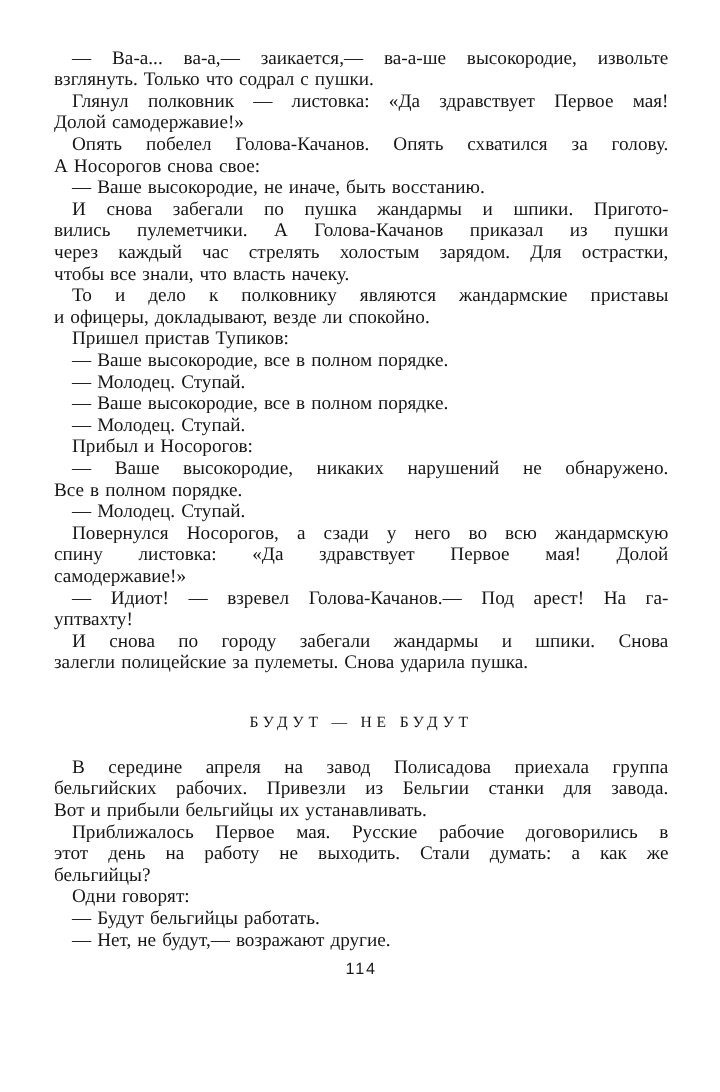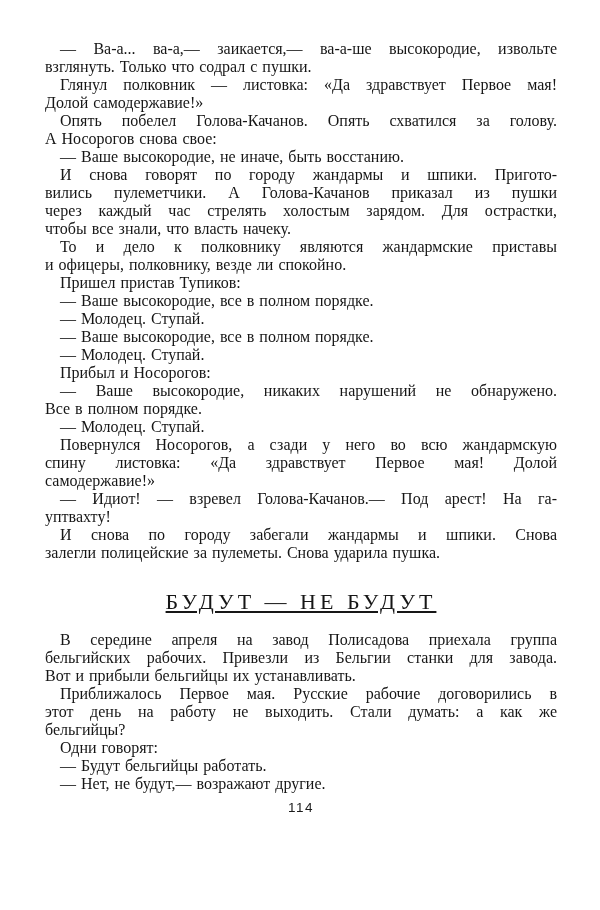--- a/index.html
+++ b/index.html
@@ -29,26 +29,25 @@
   }
   .ln.j {
     text-align: justify;
     text-align-last: justify;
   }
   .ln.f { text-indent: 15px; }
   .chapter-heading {
     margin: 30px 0 19px 0;
     padding: 0;
     text-align: center;
-    font-size: 22px;
+    font-size: 13px;
     font-weight: 400;
     letter-spacing: 4px;
     line-height: 20px;
     color: #161616;
-    text-decoration: underline;
   }
   .page-number {
     margin-top: 7px;
     width: 512px;
     text-align: center;
     font-family: "Liberation Sans", "DejaVu Sans", sans-serif;
     font-size: 13.5px;
     font-weight: 400;
     letter-spacing: 1.5px;
     color: #1a1a1a;
@@ -69,28 +68,28 @@
       <span class="ln" style="display:block">Долой самодержавие!»</span>
     </p>
     <p class="para">
       <span class="ln j f" style="display:block">Опять побелел Голова-Качанов. Опять схватился за голову.</span>
       <span class="ln" style="display:block">А Носорогов снова свое:</span>
     </p>
     <p class="para">
       <span class="ln f" style="display:block">— Ваше высокородие, не иначе, быть восстанию.</span>
     </p>
     <p class="para">
-      <span class="ln j f" style="display:block">И снова говорят по городу жандармы и шпики. Пригото-</span>
+      <span class="ln j f" style="display:block">И снова забегали по пушка жандармы и шпики. Пригото-</span>
       <span class="ln j" style="display:block">вились пулеметчики. А Голова-Качанов приказал из пушки</span>
       <span class="ln j" style="display:block">через каждый час стрелять холостым зарядом. Для острастки,</span>
       <span class="ln" style="display:block">чтобы все знали, что власть начеку.</span>
     </p>
     <p class="para">
       <span class="ln j f" style="display:block">То и дело к полковнику являются жандармские приставы</span>
-      <span class="ln" style="display:block">и офицеры, полковнику, везде ли спокойно.</span>
+      <span class="ln" style="display:block">и офицеры, докладывают, везде ли спокойно.</span>
     </p>
     <p class="para">
       <span class="ln f" style="display:block">Пришел пристав Тупиков:</span>
     </p>
     <p class="para">
       <span class="ln f" style="display:block">— Ваше высокородие, все в полном порядке.</span>
     </p>
     <p class="para">
       <span class="ln f" style="display:block">— Молодец. Ступай.</span>
     </p>

